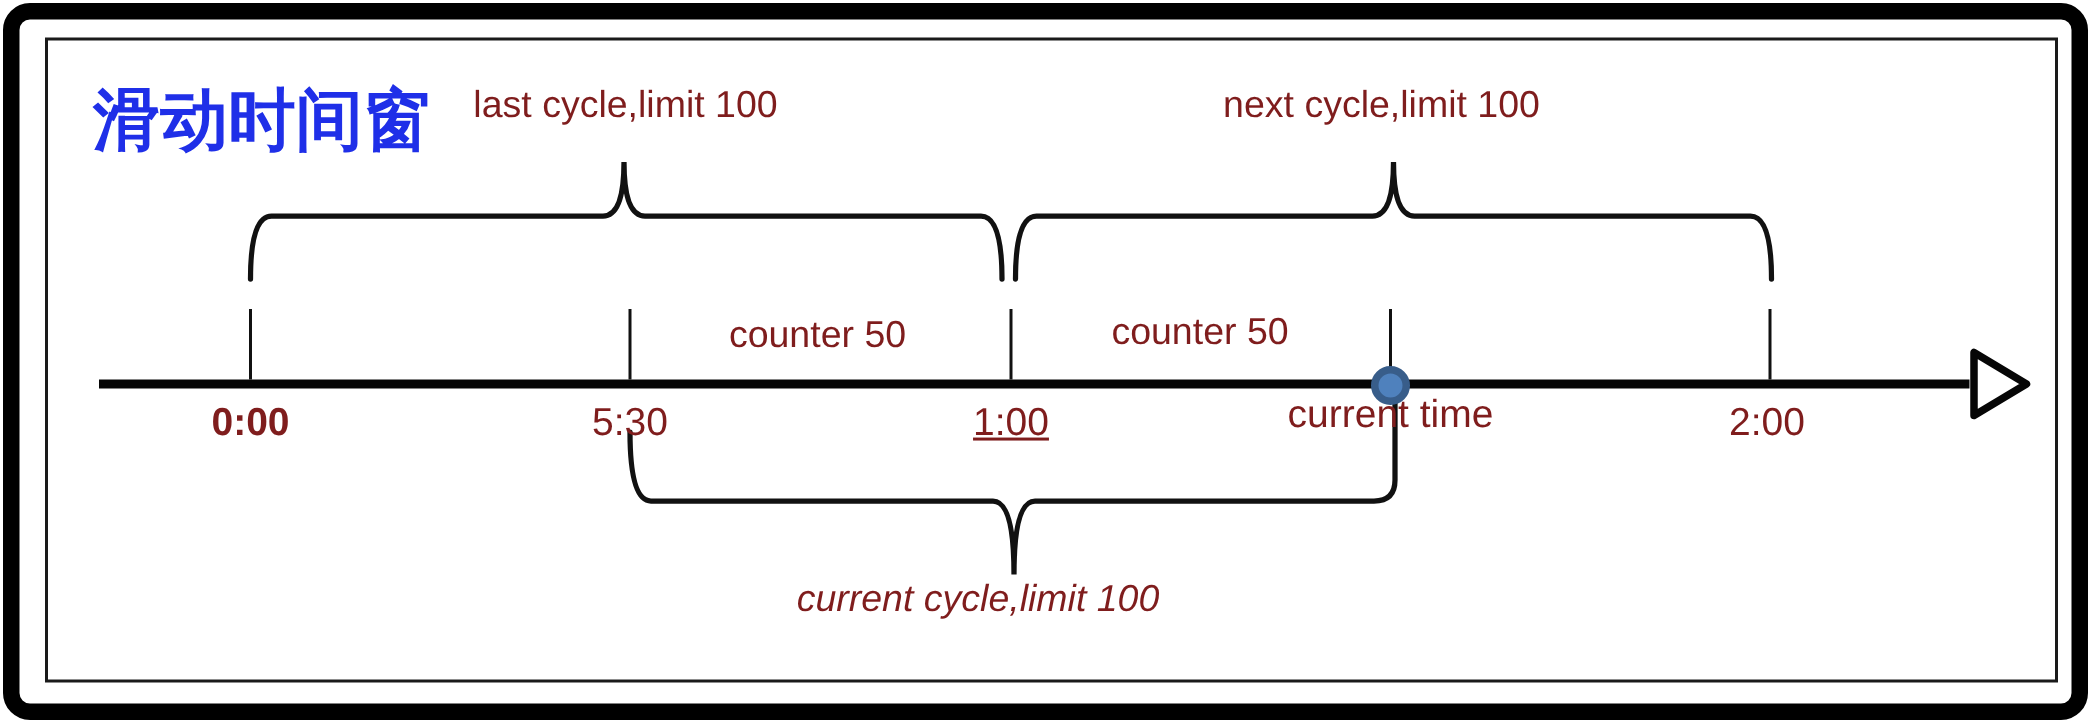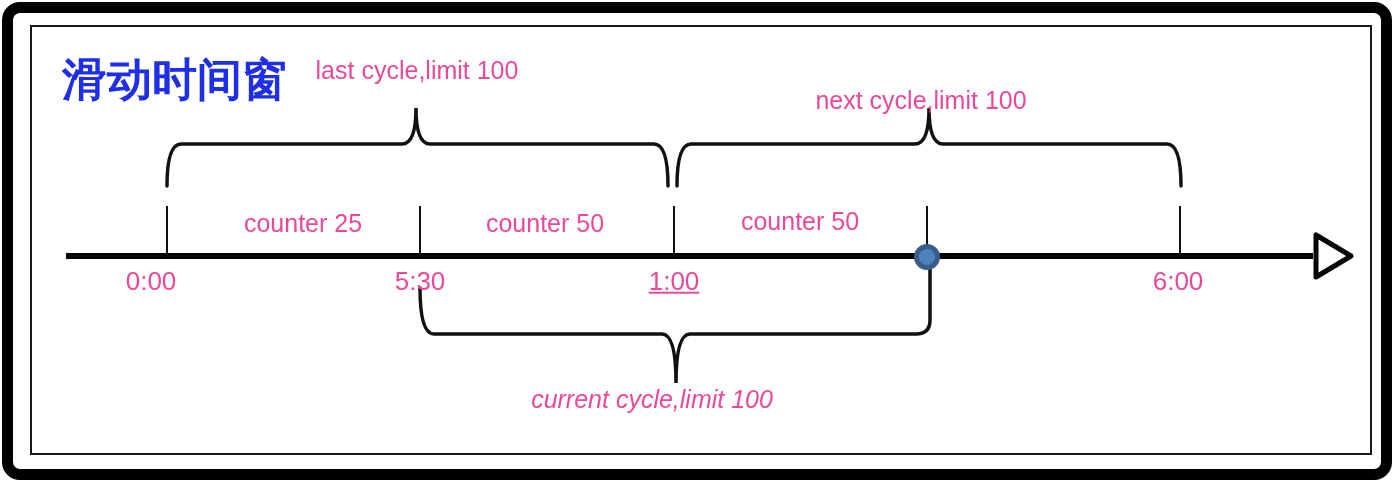--- a/index.html
+++ b/index.html
@@ -34,21 +34,21 @@
   }
   .diagram-svg {
     position: absolute;
     left: 0; top: 0;
     width: 1394px; height: 482px;
   }
   .lbl {
     position: absolute;
     transform: translate(-50%, -50%);
     white-space: nowrap;
-    color: #ec4899;
+    color: #7f1d1d;
     font-size: 25px;
     line-height: 1.1;
   }
   .time-lbl { font-size: 26px; }
   .title {
     position: absolute;
     left: 62px;
     top: 80px;
     transform: translateY(-50%);
     font-size: 45px;
@@ -81,25 +81,25 @@
     <line x1="927" y1="206" x2="927" y2="253" stroke="#111111" stroke-width="2"></line>
     <line x1="1180" y1="206" x2="1180" y2="253" stroke="#111111" stroke-width="2"></line>
 
     <line x1="66" y1="256" x2="1313" y2="256" stroke="#060606" stroke-width="6"></line>
     <polygon points="1316,235 1316,277 1351,256" fill="#ffffff" stroke="#060606" stroke-width="5" stroke-linejoin="round"></polygon>
 
     <circle cx="927" cy="257" r="10.5" fill="#4F81BD" stroke="#385D8A" stroke-width="5"></circle>
   </svg>
 
   <div class="lbl" style="left:417px; top:71px;">last cycle,limit 100</div>
-  <div class="lbl" style="left:921px; top:71px;margin-top:30px;">next cycle,limit 100</div>
+  <div class="lbl" style="left:921px; top:71px;">next cycle,limit 100</div>
   <div class="lbl" style="left:652px; top:400px;font-style:italic;">current cycle,limit 100</div>
 
-  <div class="lbl" style="left:303px; top:224px;">counter 25</div>
   <div class="lbl" style="left:545px; top:224px;">counter 50</div>
   <div class="lbl" style="left:800px; top:222px;">counter 50</div>
 
-  <div class="lbl time-lbl" style="left:151px; top:281px;">0:00</div>
+  <div class="lbl time-lbl" style="left:167px; top:281px;font-weight:bold;">0:00</div>
   <div class="lbl time-lbl" style="left:420px; top:281px;">5:30</div>
   <div class="lbl time-lbl" style="left:674px; top:281px;text-decoration:underline;">1:00</div>
-  <div class="lbl time-lbl" style="left:1178px; top:281px;">6:00</div>
+  <div class="lbl time-lbl" style="left:1178px; top:281px;">2:00</div>
+  <div class="lbl time-lbl" style="left:927px; top:276px;">current time</div>
 
 </div>
 
 </body></html>

